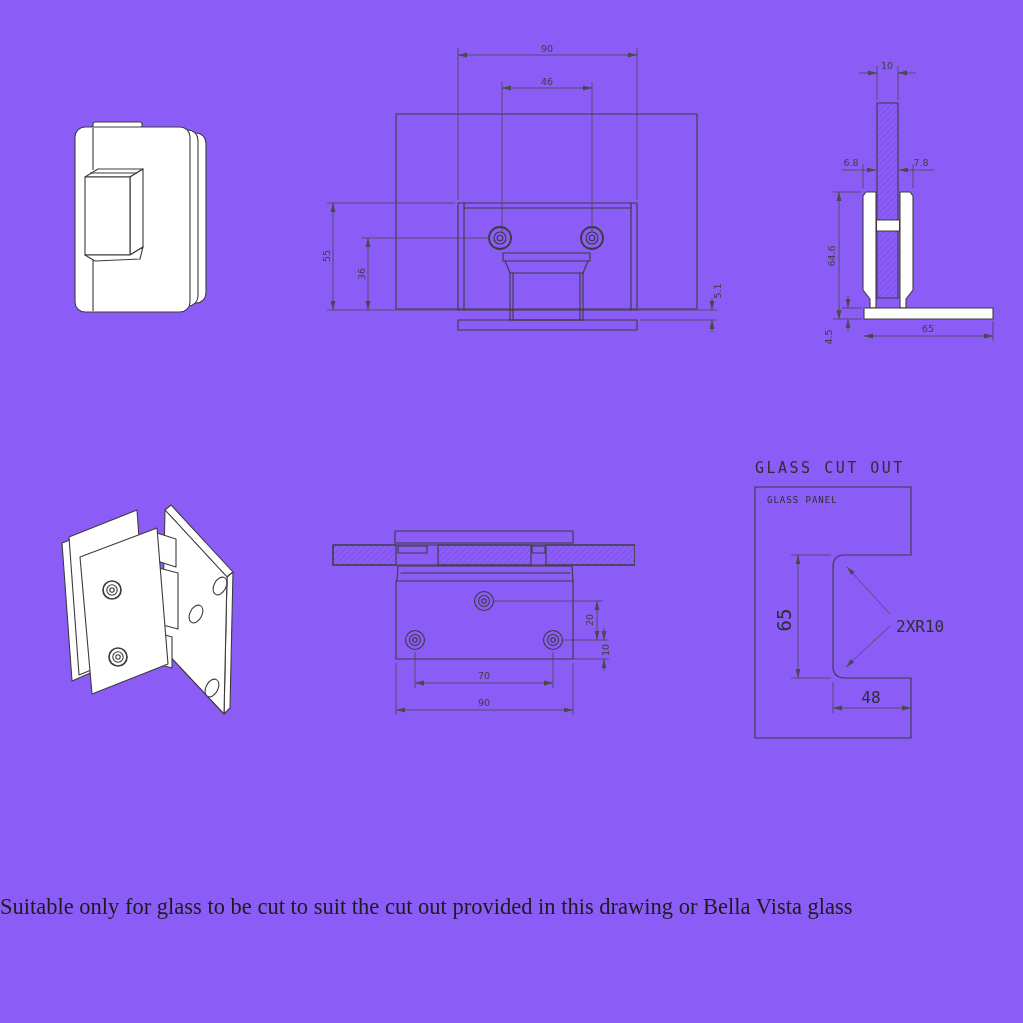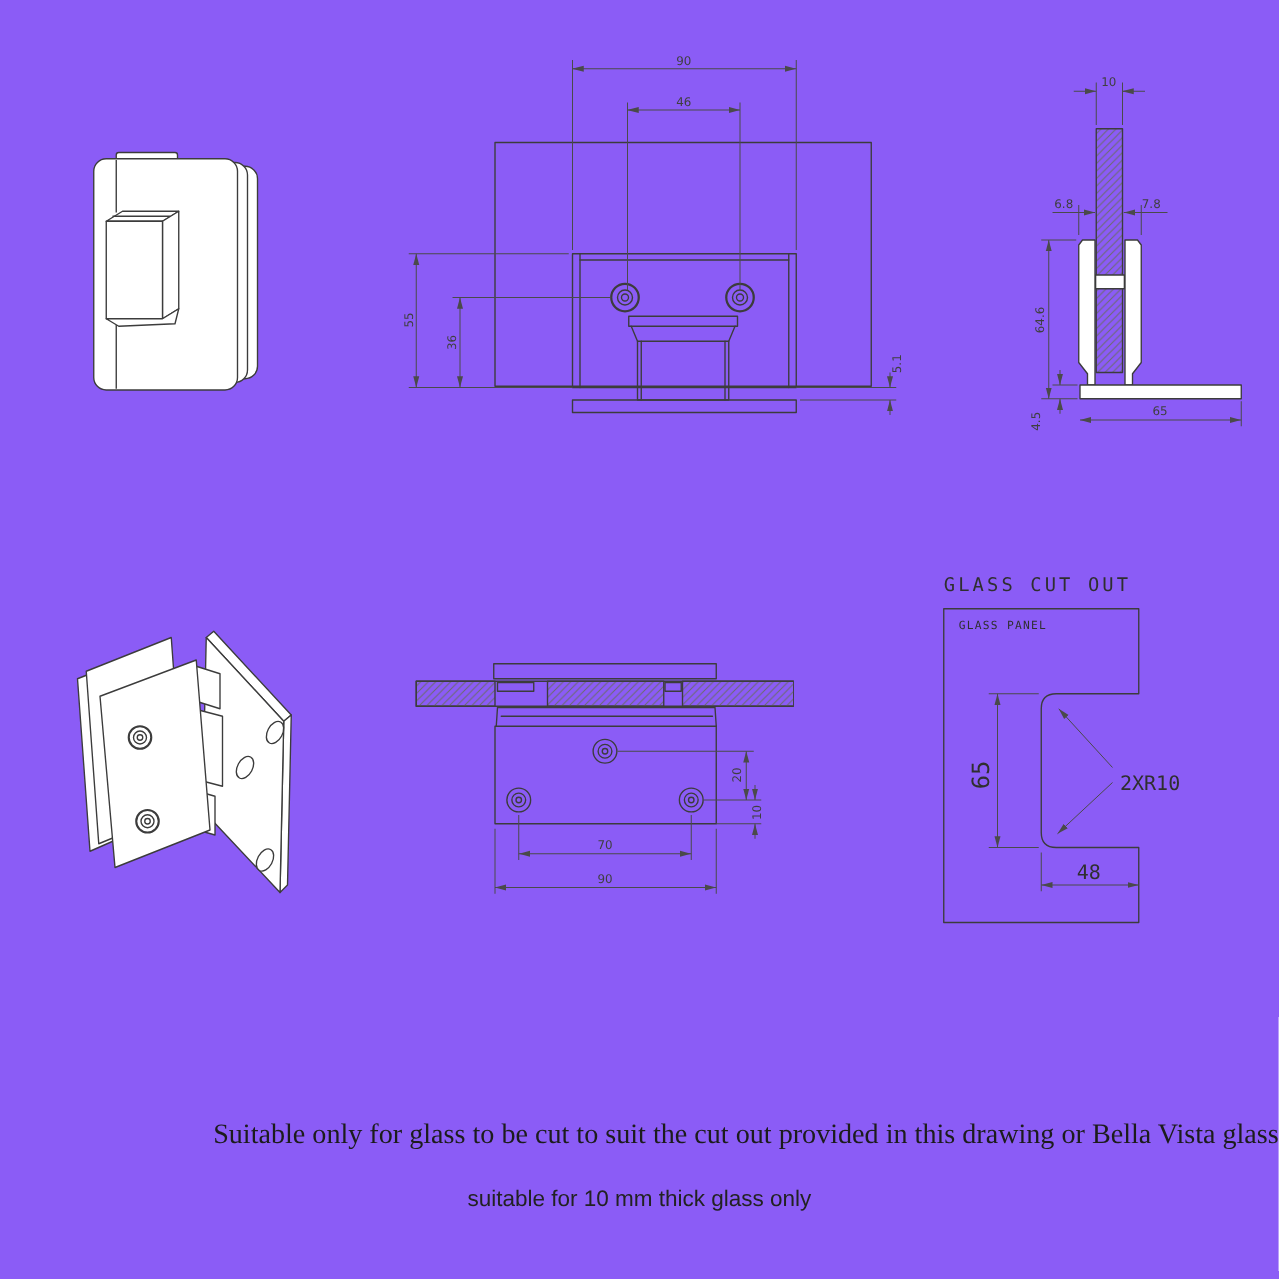--- a/index.html
+++ b/index.html
@@ -8,21 +8,21 @@
   .view{position:absolute;}
   .geo{fill:none;stroke:#3c3c3c;stroke-width:1.1;stroke-linejoin:round;stroke-linecap:round;}
   .geof{fill:#ffffff;stroke:#3c3c3c;stroke-width:1.1;stroke-linejoin:round;}
   .dimline{stroke:#4a4a4a;stroke-width:0.8;fill:none;}
   .dimtxt{font-size:9.5px;font-family:"DejaVu Sans",sans-serif;fill:#3f3f3f;}
   .cadtxt{font-family:"DejaVu Sans Mono",monospace;fill:#2f2f2f;}
   .title-cad{font-size:15px;letter-spacing:2.5px;}
   .small-cad{font-size:9px;letter-spacing:1px;}
   .mid-cad{font-size:16px;}
   .big-cad{font-size:19px;}
-  #note1{position:absolute;left:0;top:894px;width:1023px;text-align:right;
+  #note1{position:absolute;left:0;top:894px;width:1023px;text-align:left;
          font-family:"Liberation Serif","DejaVu Serif",serif;font-size:22.5px;color:#1c1c1c;white-space:nowrap;}
   #note2{position:absolute;left:0;top:949px;width:1023px;text-align:center;
          font-family:"Liberation Sans","DejaVu Sans",sans-serif;font-size:18px;color:#222;}
 </style>
 </head>
 <body>
 
 <div id="stage">
 
   <svg class="view" style="left:60px;top:105px" width="160" height="225" viewBox="60 105 160 225">
@@ -247,15 +247,14 @@
       <line x1="890" y1="626" x2="846" y2="667" marker-end="url(#car)"></line>
       <line x1="833" y1="682" x2="833" y2="713"></line>
       <line x1="833" y1="708" x2="911" y2="708" marker-start="url(#car)" marker-end="url(#car)"></line>
     </g>
     <text class="cadtxt big-cad" x="791" y="620" text-anchor="middle" transform="rotate(-90 791 620)">65</text>
     <text class="cadtxt mid-cad" x="896" y="632">2XR10</text>
     <text class="cadtxt mid-cad" x="871" y="703" text-anchor="middle">48</text>
   </svg>
 
   <div id="note1">Suitable only for glass to be cut to suit the cut out provided in this drawing or Bella Vista glass</div>
-  <div id="note2">suitable for 10 mm thick glass only</div>
 
 </div>
 
 </body></html>

